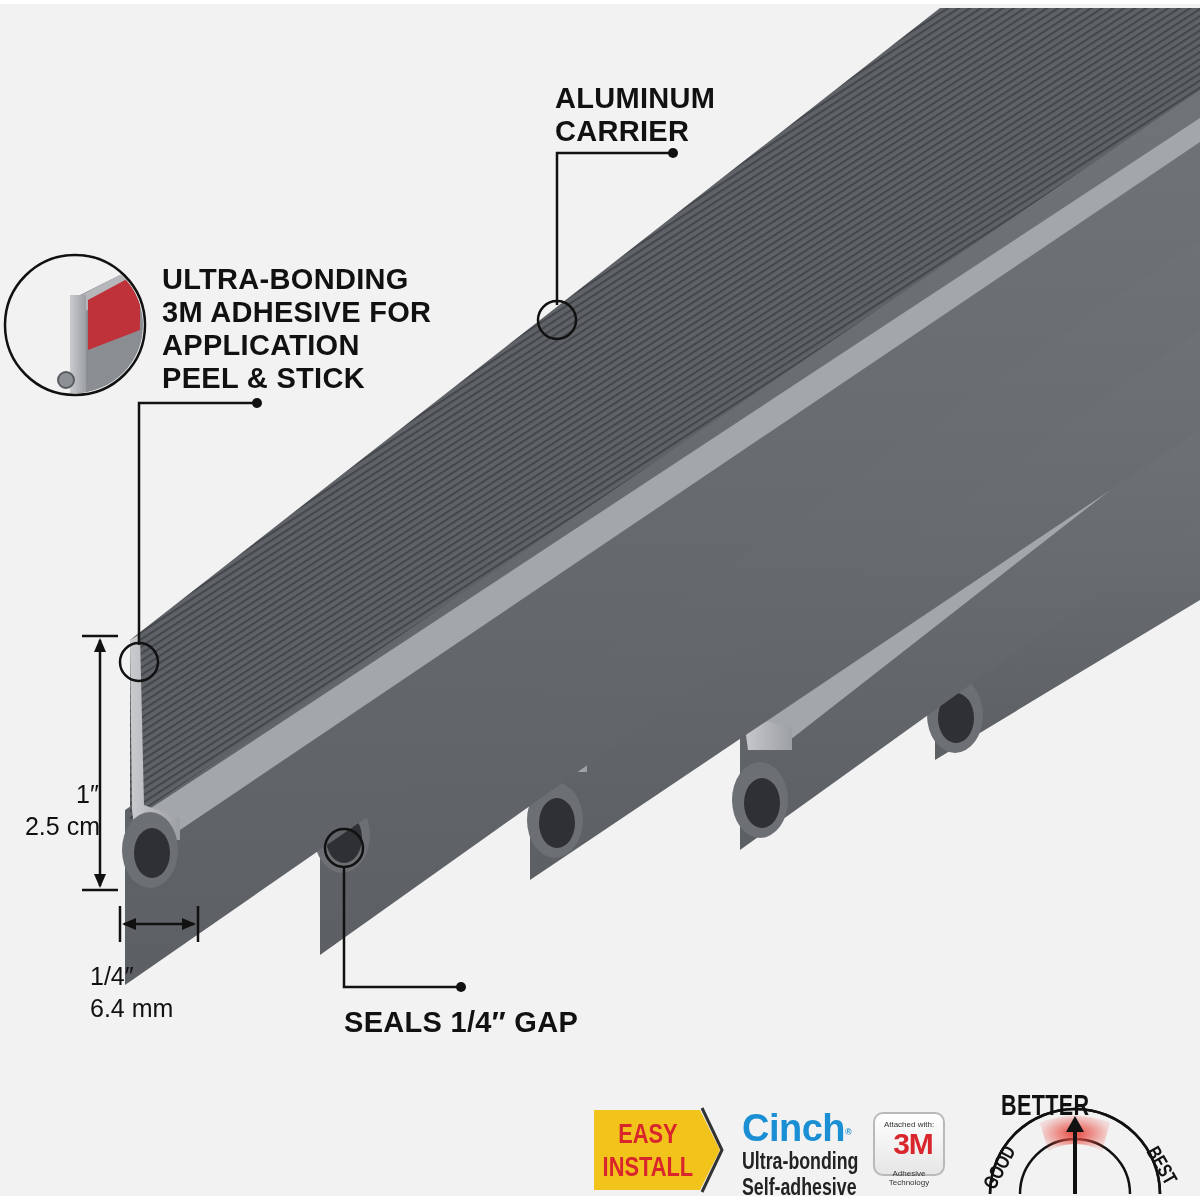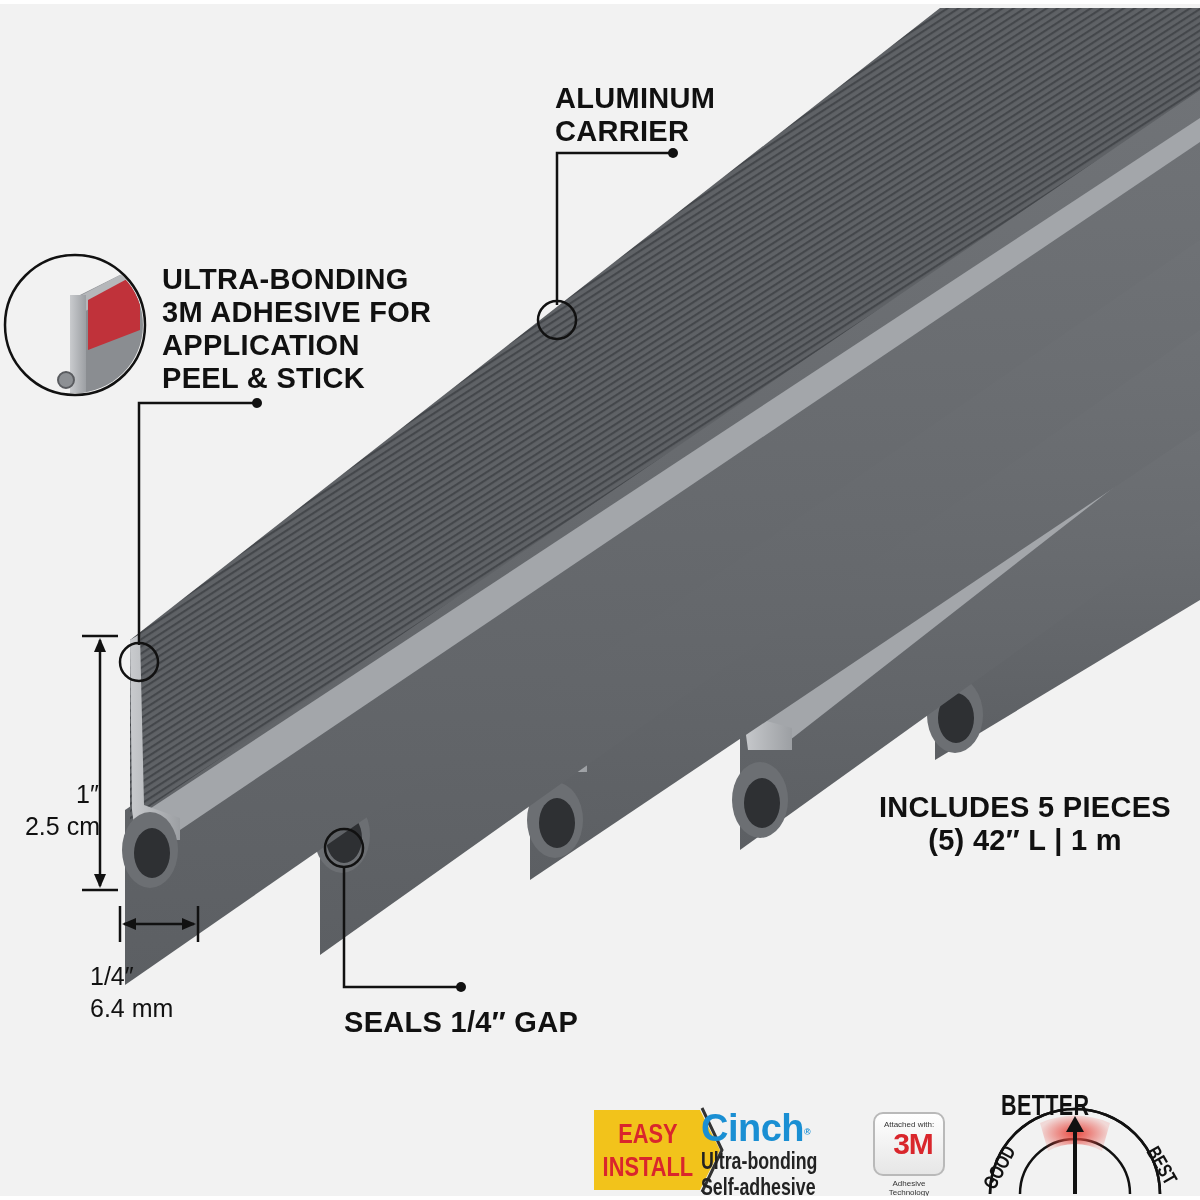--- a/index.html
+++ b/index.html
@@ -12,29 +12,29 @@
   .lbl-carrier { left: 555px; top: 78px; }
   .lbl-adhesive { left: 162px; top: 259px; }
   .lbl-bulb { left: 344px; top: 1002px; }
   .lbl-includes { left: 870px; top: 787px; text-align: center; width: 310px; }
   .dim { position: absolute; color: #111; font-weight: 400; font-size: 25px; line-height: 32px; text-align: left; }
   .dim-height { left: 20px; top: 774px; width: 80px; text-align: right; }
   .dim-width { left: 90px; top: 956px; width: 140px; }
   .badge-easy { position: absolute; left: 594px; top: 1107px; width: 126px; height: 82px; }
   .badge-easy .txt { position: absolute; left: 4px; top: 6px; width: 100px; text-align: center; color: #d9262c;
         font-family: "Liberation Sans", sans-serif; font-weight: 700; font-size: 28px; line-height: 33px; transform: scaleX(0.78); transform-origin: left top; width: 128px; }
-  .badge-cinch { position: absolute; left: 701px; top: 1104px; width: 130px; }
+  .badge-cinch { position: absolute; left: 742px; top: 1104px; width: 130px; }
   .cinch-logo { color: #1a8fd3; font-size: 38px; font-weight: 700; line-height: 40px; letter-spacing: -0.5px; }
   .cinch-logo sup { font-size: 9px; vertical-align: top; position: relative; top: 4px; }
   .cinch-sub { color: #222; font-weight: 700; font-size: 24px; line-height: 26px; transform: scaleX(0.74); transform-origin: left top; width: 180px; }
   .badge-3m { position: absolute; left: 873px; top: 1108px; width: 72px; height: 64px; border-radius: 10px;
         background: linear-gradient(#ffffff, #e6e6e6); border: 2px solid #b9b9b9; box-sizing: border-box; text-align: center; }
   .badge-3m .att { font-size: 8px; color: #333; margin-top: 6px; }
   .badge-3m .logo { font-size: 30px; font-weight: 700; color: #d9262c; line-height: 30px; letter-spacing: -1px; margin-left: 8px; }
-  .badge-3m .tech { font-size: 8px; color: #333; line-height: 9px; margin-top: 20px; }
+  .badge-3m .tech { font-size: 8px; color: #333; line-height: 9px; margin-top: 10px; }
   .gauge { position: absolute; left: 965px; top: 1082px; width: 215px; height: 118px; }
   .gauge-word { position: absolute; font-weight: 700; color: #111; font-family: "Liberation Sans", sans-serif; }
   .gw-better { left: 36px; top: 2px; font-size: 30px; transform: scaleX(0.72); transform-origin: left top; width: 140px; letter-spacing: 0.5px; }
   .gw-good { left: 4px; top: 70px; font-size: 20px; transform: rotate(-62deg) scaleX(0.75); transform-origin: center; }
   .gw-best { left: 170px; top: 68px; font-size: 20px; transform: rotate(60deg) scaleX(0.75); transform-origin: center; }
 </style>
 </head>
 <body>
 
 <div class="canvas">
@@ -172,24 +172,20 @@
     <span>ULTRA-BONDING</span>
     <span>3M ADHESIVE FOR</span>
     <span>APPLICATION</span>
     <span>PEEL &amp; STICK</span>
   </div>
 
   <div class="label lbl-bulb">
     <span>SEALS 1/4″ GAP</span>
   </div>
 
-  <div class="label lbl-includes">
-    <span>INCLUDES 5 PIECES</span>
-    <span style="text-transform:none">(5) 42″ L | 1 m</span>
-  </div>
 
   <div class="dim dim-height">
     <div style="text-align:left;padding-left:56px">1″</div>
     <div>2.5 cm</div>
   </div>
 
   <div class="dim dim-width">
     <div>1/4″</div>
     <div>6.4 mm</div>
   </div>

